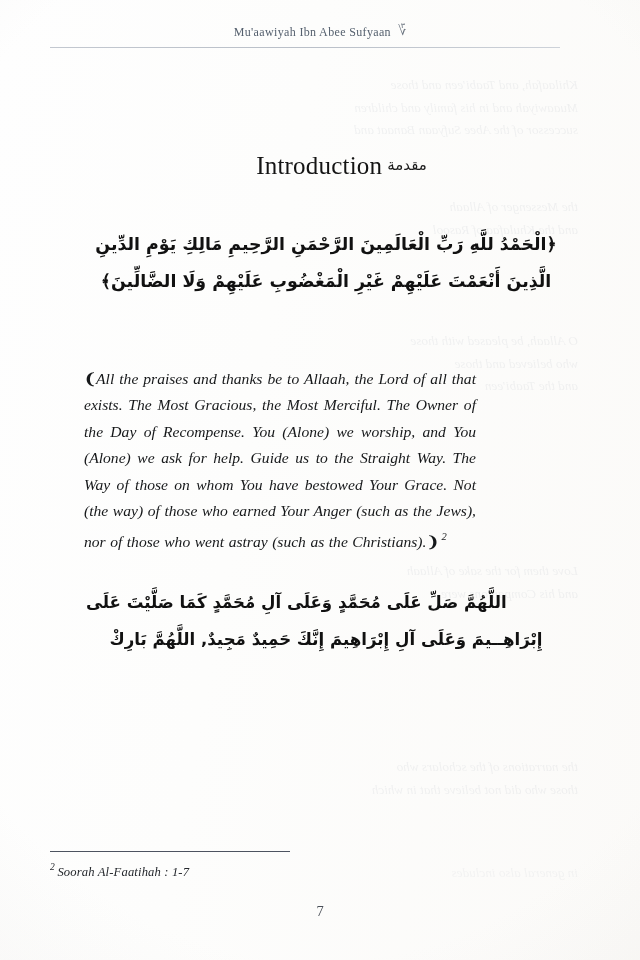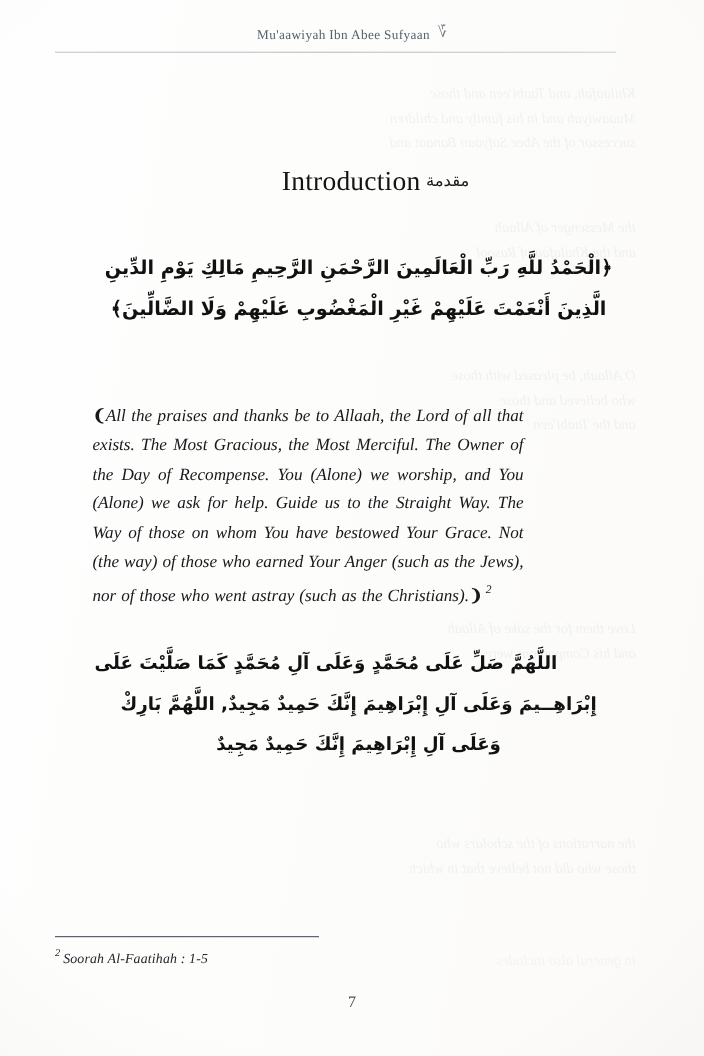--- a/index.html
+++ b/index.html
@@ -237,21 +237,20 @@
   <div class="arabic-block quran-block">
     <span class="arabic-line">﴿الْحَمْدُ للَّهِ رَبِّ الْعَالَمِينَ الرَّحْمَنِ الرَّحِيمِ مَالِكِ يَوْمِ الدِّينِ</span>
     <span class="arabic-line">الَّذِينَ أَنْعَمْتَ عَلَيْهِمْ غَيْرِ الْمَغْضُوبِ عَلَيْهِمْ وَلَا الضَّالِّينَ﴾</span>
   </div>
 
   <div class="translation"><span class="orn">❨</span><span>All the praises and thanks be to Allaah, the Lord of all that exists. The Most Gracious, the Most Merciful. The Owner of the Day of Recompense. You (Alone) we worship, and You (Alone) we ask for help. Guide us to the Straight Way. The Way of those on whom You have bestowed Your Grace. Not (the way) of those who earned Your Anger (such as the Jews), nor of those who went astray (such as the Christians).</span><span class="orn">❩</span><span class="fn-ref">2</span></div>
 
   <div class="arabic-block salawaat-block">
     <span class="arabic-line">اللَّهُمَّ صَلِّ عَلَى مُحَمَّدٍ وَعَلَى آلِ مُحَمَّدٍ كَمَا صَلَّيْتَ عَلَى</span>
     <span class="arabic-line">إِبْرَاهِــيمَ وَعَلَى آلِ إِبْرَاهِيمَ إِنَّكَ حَمِيدٌ مَجِيدٌ, اللَّهُمَّ بَارِكْ</span>
-    <span class="arabic-line">وَعَلَى  آلِ إِبْرَاهِيمَ إِنَّكَ حَمِيدٌ مَجِيدٌ</span>
   </div>
 
   <div class="footnote-rule"></div>
-  <div class="footnote"><span class="footnote-marker">2</span><span>Soorah Al-Faatihah : 1-5</span></div>
+  <div class="footnote"><span class="footnote-marker">2</span><span>Soorah Al-Faatihah : 1-7</span></div>
 
   <div class="page-number">7</div>
 
 </div>
 
 </body></html>

